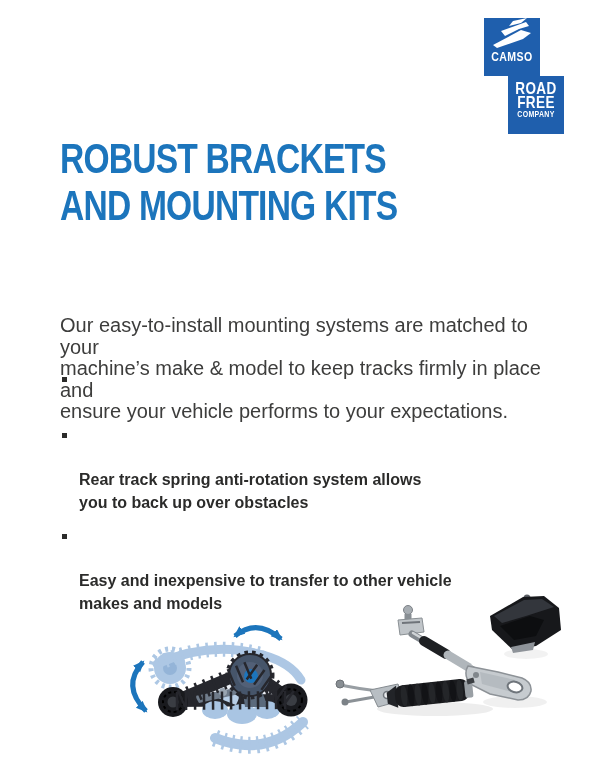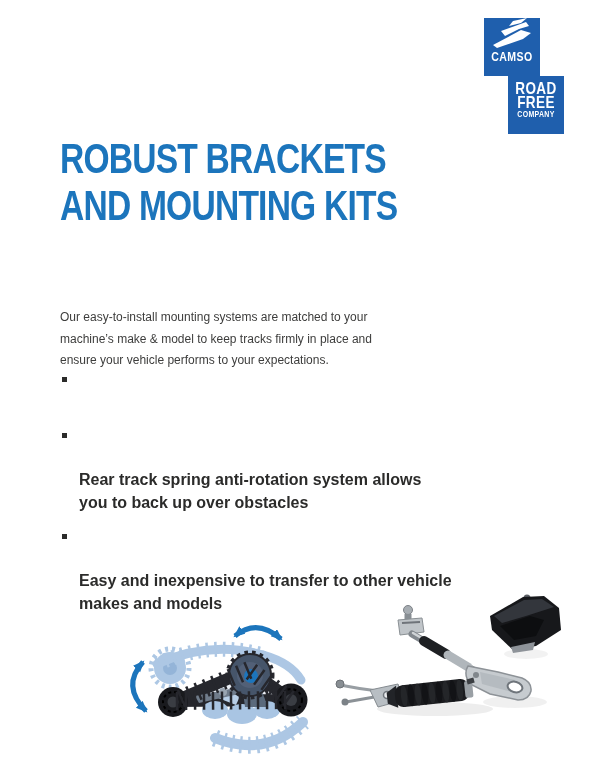--- a/index.html
+++ b/index.html
@@ -29,21 +29,21 @@
   .title{
     position:absolute;left:60px;top:135px;margin:0;
     color:#1c75bc;font-size:42px;line-height:47px;font-weight:bold;
     letter-spacing:-1px;white-space:nowrap;
     transform:scaleX(.8);transform-origin:left top;
   }
 
   
   .intro{
     position:absolute;left:60px;top:295px;width:505px;
-    color:#3d3d3c;font-size:12px;line-height:21.5px;
+    color:#3d3d3c;font-size:20px;line-height:21.5px;
     white-space:pre-line;
   }
 
   
   .bullets{position:absolute;left:62px;top:368px;margin:0;padding:0;list-style:none;width:500px;}
   .bullets li{
     position:relative;padding-left:17px;margin:0 0 11px 0;
     color:#2b2b2a;font-weight:bold;font-size:16px;line-height:22.5px;
     white-space:pre-line;
   }

